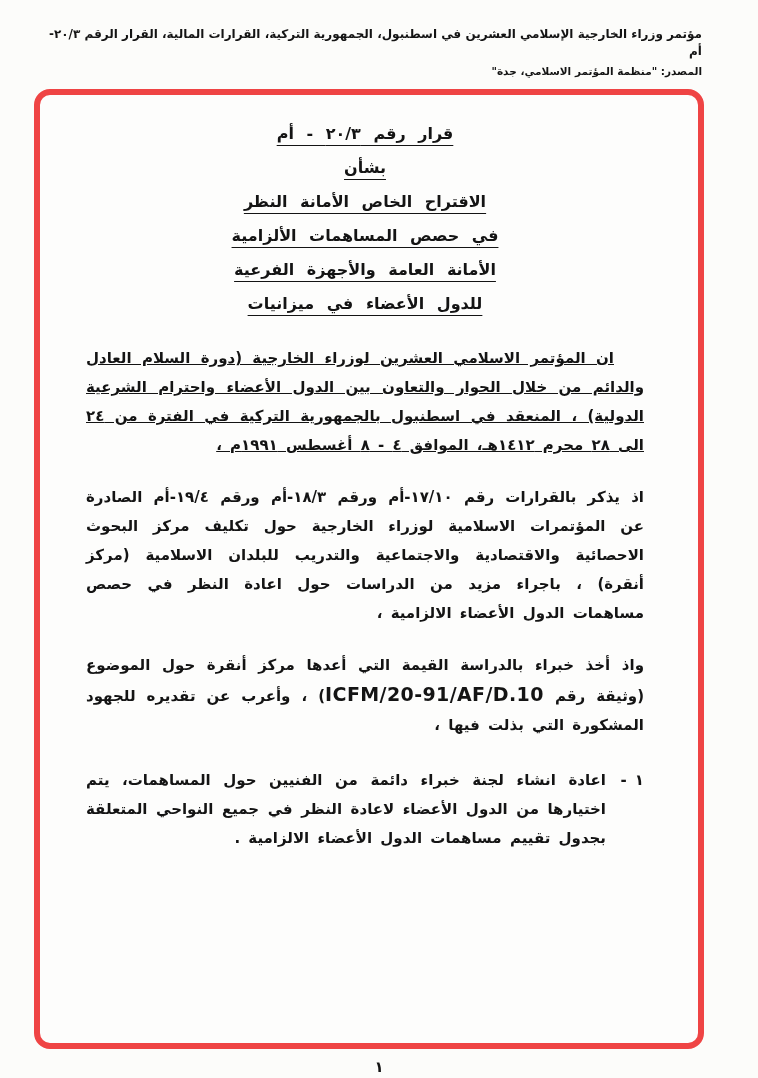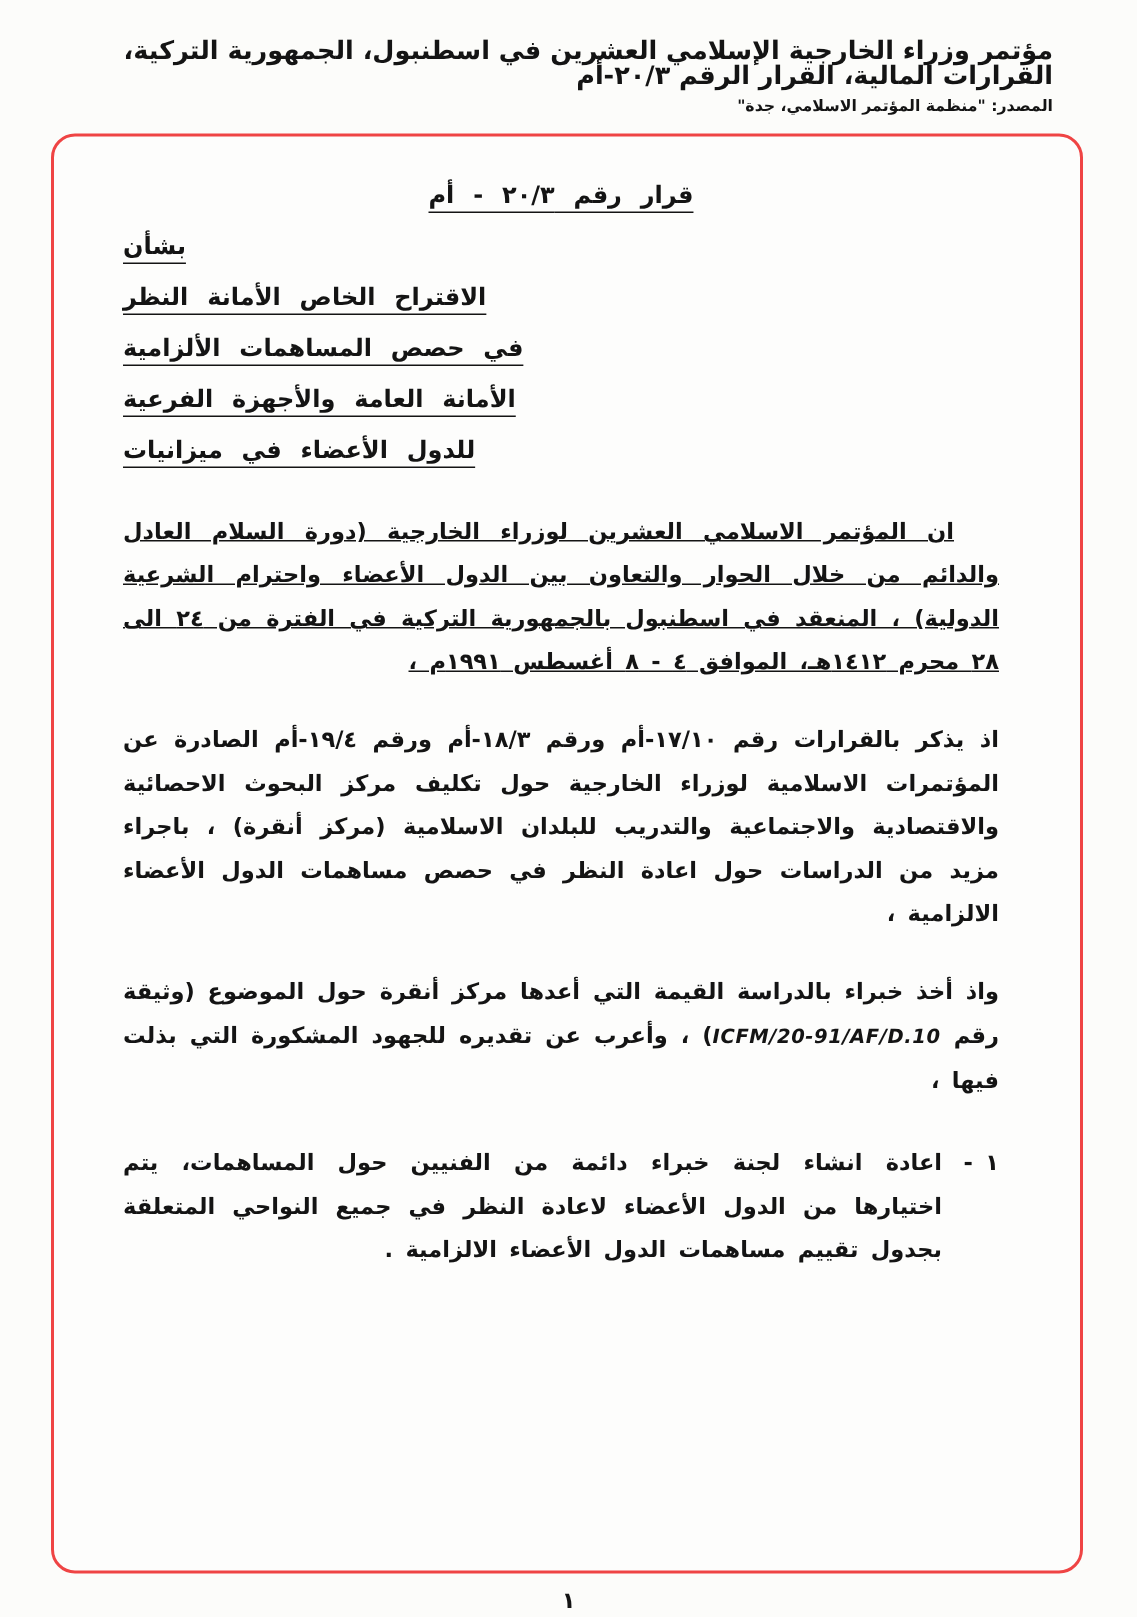--- a/index.html
+++ b/index.html
@@ -11,52 +11,52 @@
     margin: 0 auto;
   }
   .page {
     width: 758px; height: 1078px;
     background: #fcfcfa;
     direction: rtl;
     position: relative;
     overflow: hidden;
   }
   .doc-header { padding: 26px 56px 0 40px; text-align: right; }
-  .header-citation { font-size: 17px; font-weight: 700; line-height: 17px; }
+  .header-citation { font-size: 12px; font-weight: 700; line-height: 17px; }
   .header-source  { font-size: 10.5px; font-weight: 700; margin-top: 5px; }
   .doc-frame {
-    margin: 12px 36px 0 34px;
+    margin: 12px 54px 0 34px;
     height: 960px;
-    border: 2px solid #ef4444;
+    border: 6px solid #ef4444;
     border-radius: 16px;
     padding: 16px 54px 14px 46px;
     overflow: hidden;
     background: #fdfdfc;
   }
   .title-block { margin-top: 6px; }
   .title-line {
     font-size: 16px; font-weight: 700;
     line-height: 34px;
     word-spacing: 7px;
-    text-align: left;
+    text-align: center;
     text-decoration: underline;
     text-underline-offset: 6px;
     text-decoration-thickness: 1.4px;
   }
   .title-line.centered { text-align: center; }
   .para {
     margin-top: 23px;
     font-size: 15px; font-weight: 700;
     line-height: 29px;
     text-align: justify;
     word-spacing: 3px;
   }
   .para.indent { text-indent: 30px; text-decoration: underline; }
   .lead { text-underline-offset: 5px; text-decoration-thickness: 1.3px; }
-  .latin { font-size: 13px; letter-spacing: 0.4px; font-style: italic; }
+  .latin { font-size: 19px; letter-spacing: 0.4px; }
   .item {
     margin-top: 26px;
     position: relative;
     padding-right: 38px;
     font-size: 15px; font-weight: 700;
     line-height: 29px;
     text-align: justify;
     word-spacing: 3px;
   }
   .item-marker { position: absolute; right: 0; top: 0; }

